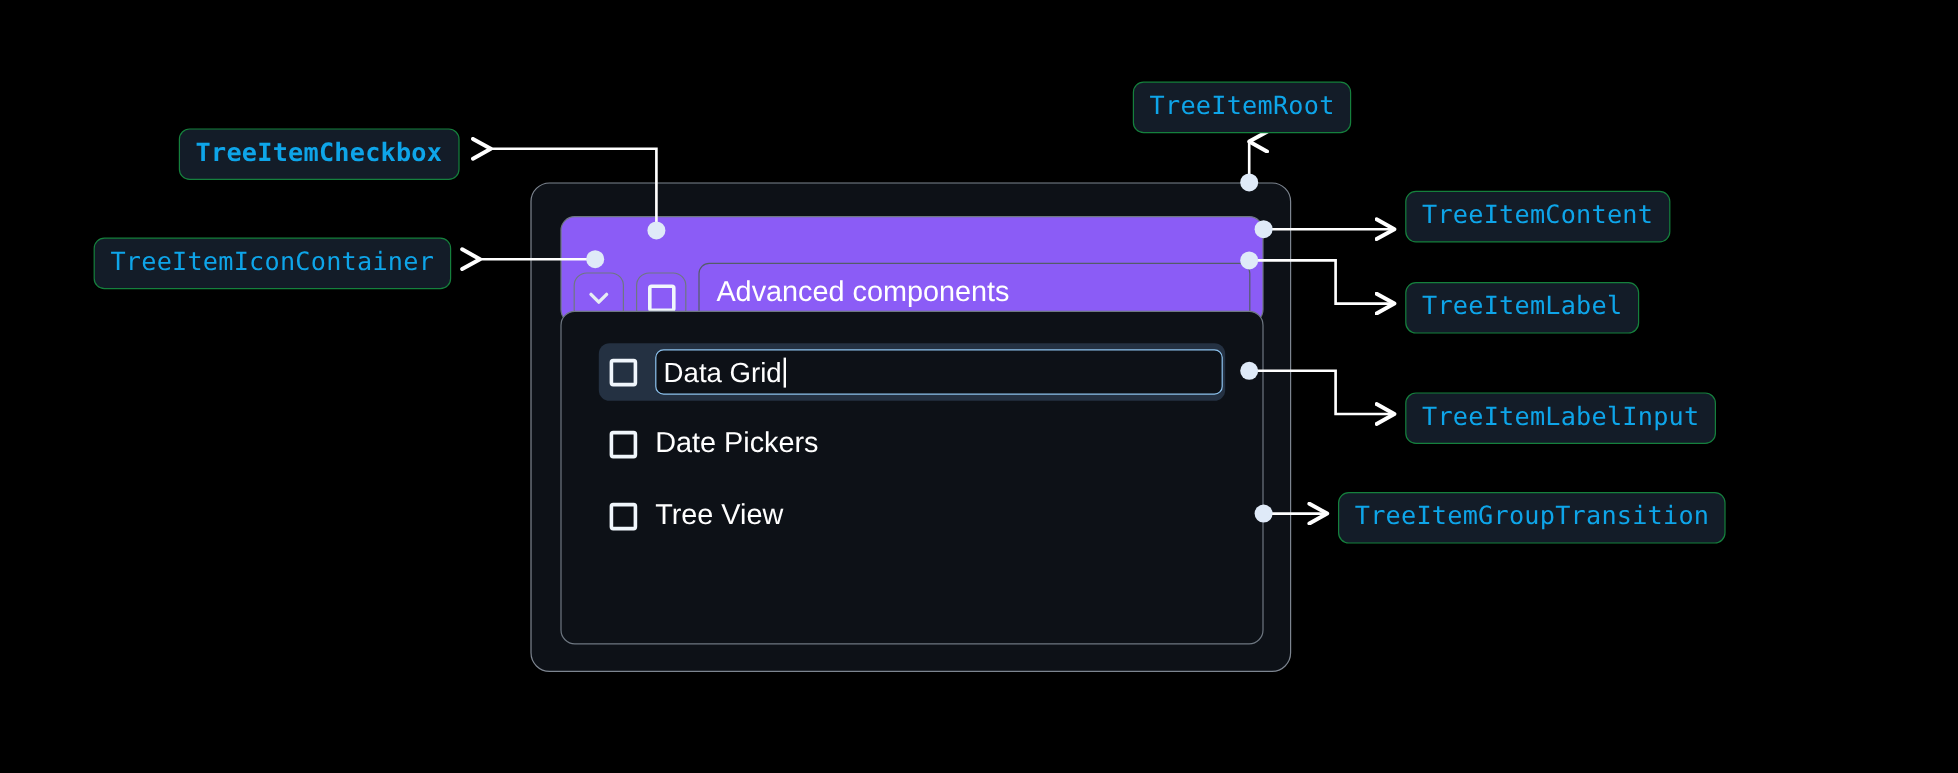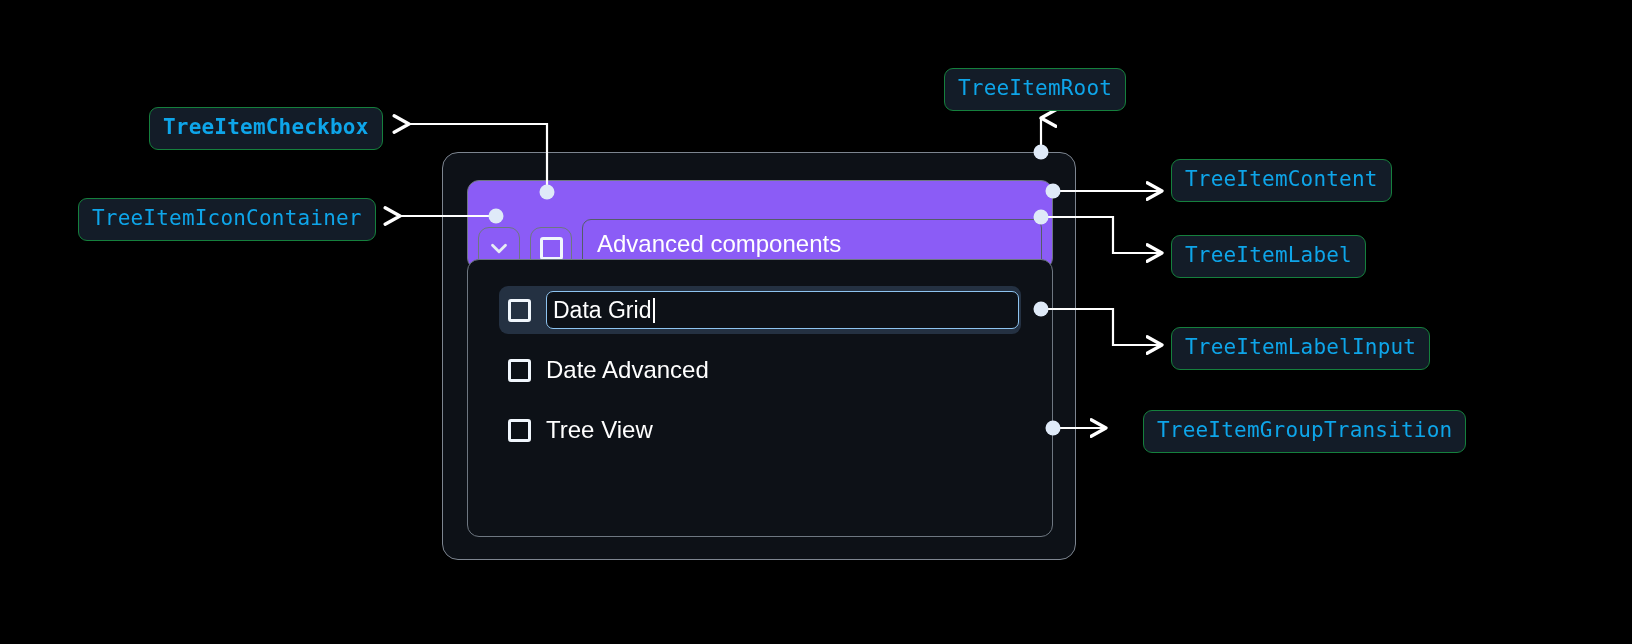--- a/index.html
+++ b/index.html
@@ -233,21 +233,21 @@
         <span class="child-cb"></span>
         <span class="label-input">
           <span class="val">Data Grid</span>
             <span class="caret"></span>
         </span>
       </div>
 
 
       <div class="child-row">
         <span class="child-cb"></span>
-        <span class="child-text">Date Advanced</span>
+        <span class="child-text">Date Pickers</span>
       </div>
 
       <div class="child-row">
         <span class="child-cb"></span>
         <span class="child-text">Tree View</span>
       </div>
 
     </div>
   </div>
 
@@ -297,15 +297,15 @@
   <div class="badge" style="left:149px;  top:107px;font-weight:bold;">TreeItemCheckbox</div>
 
   <div class="badge" style="left:78px;   top:198px;">TreeItemIconContainer</div>
 
   <div class="badge" style="left:1171px; top:159px;">TreeItemContent</div>
 
   <div class="badge" style="left:1171px; top:235px;">TreeItemLabel</div>
 
   <div class="badge" style="left:1171px; top:327px;">TreeItemLabelInput</div>
 
-  <div class="badge" style="left:1115px; top:410px;margin-left:28px;">TreeItemGroupTransition</div>
+  <div class="badge" style="left:1115px; top:410px;">TreeItemGroupTransition</div>
 
 </div>
 
 </body></html>

